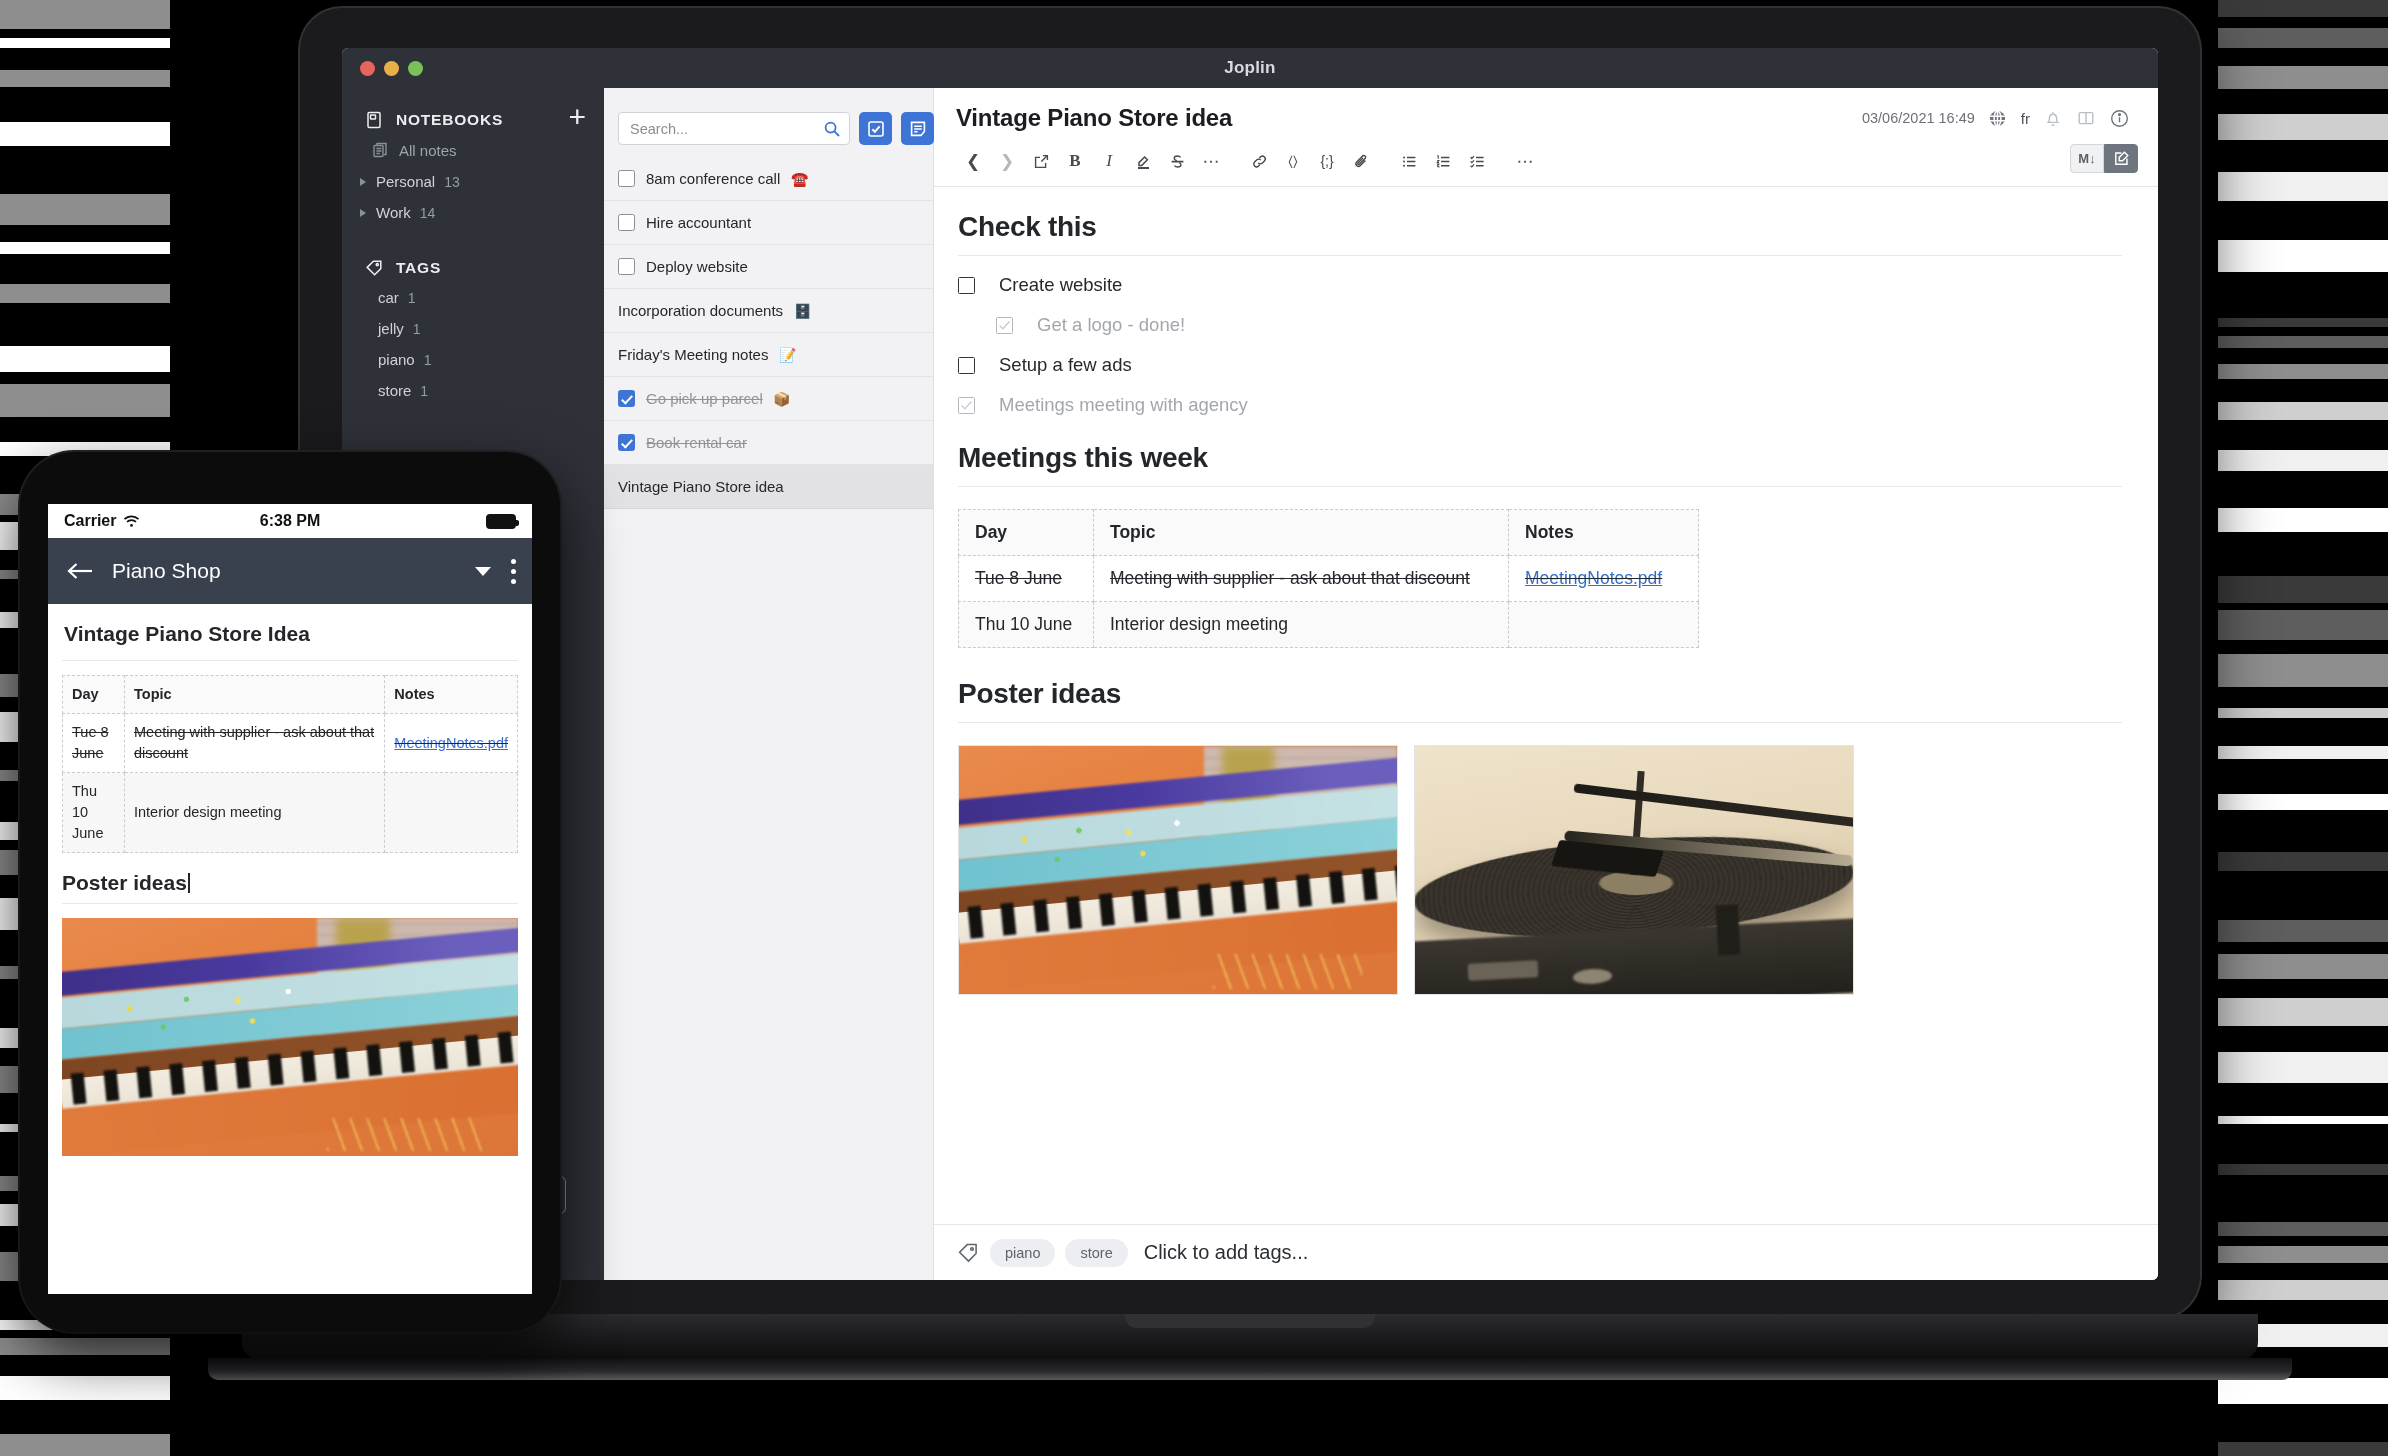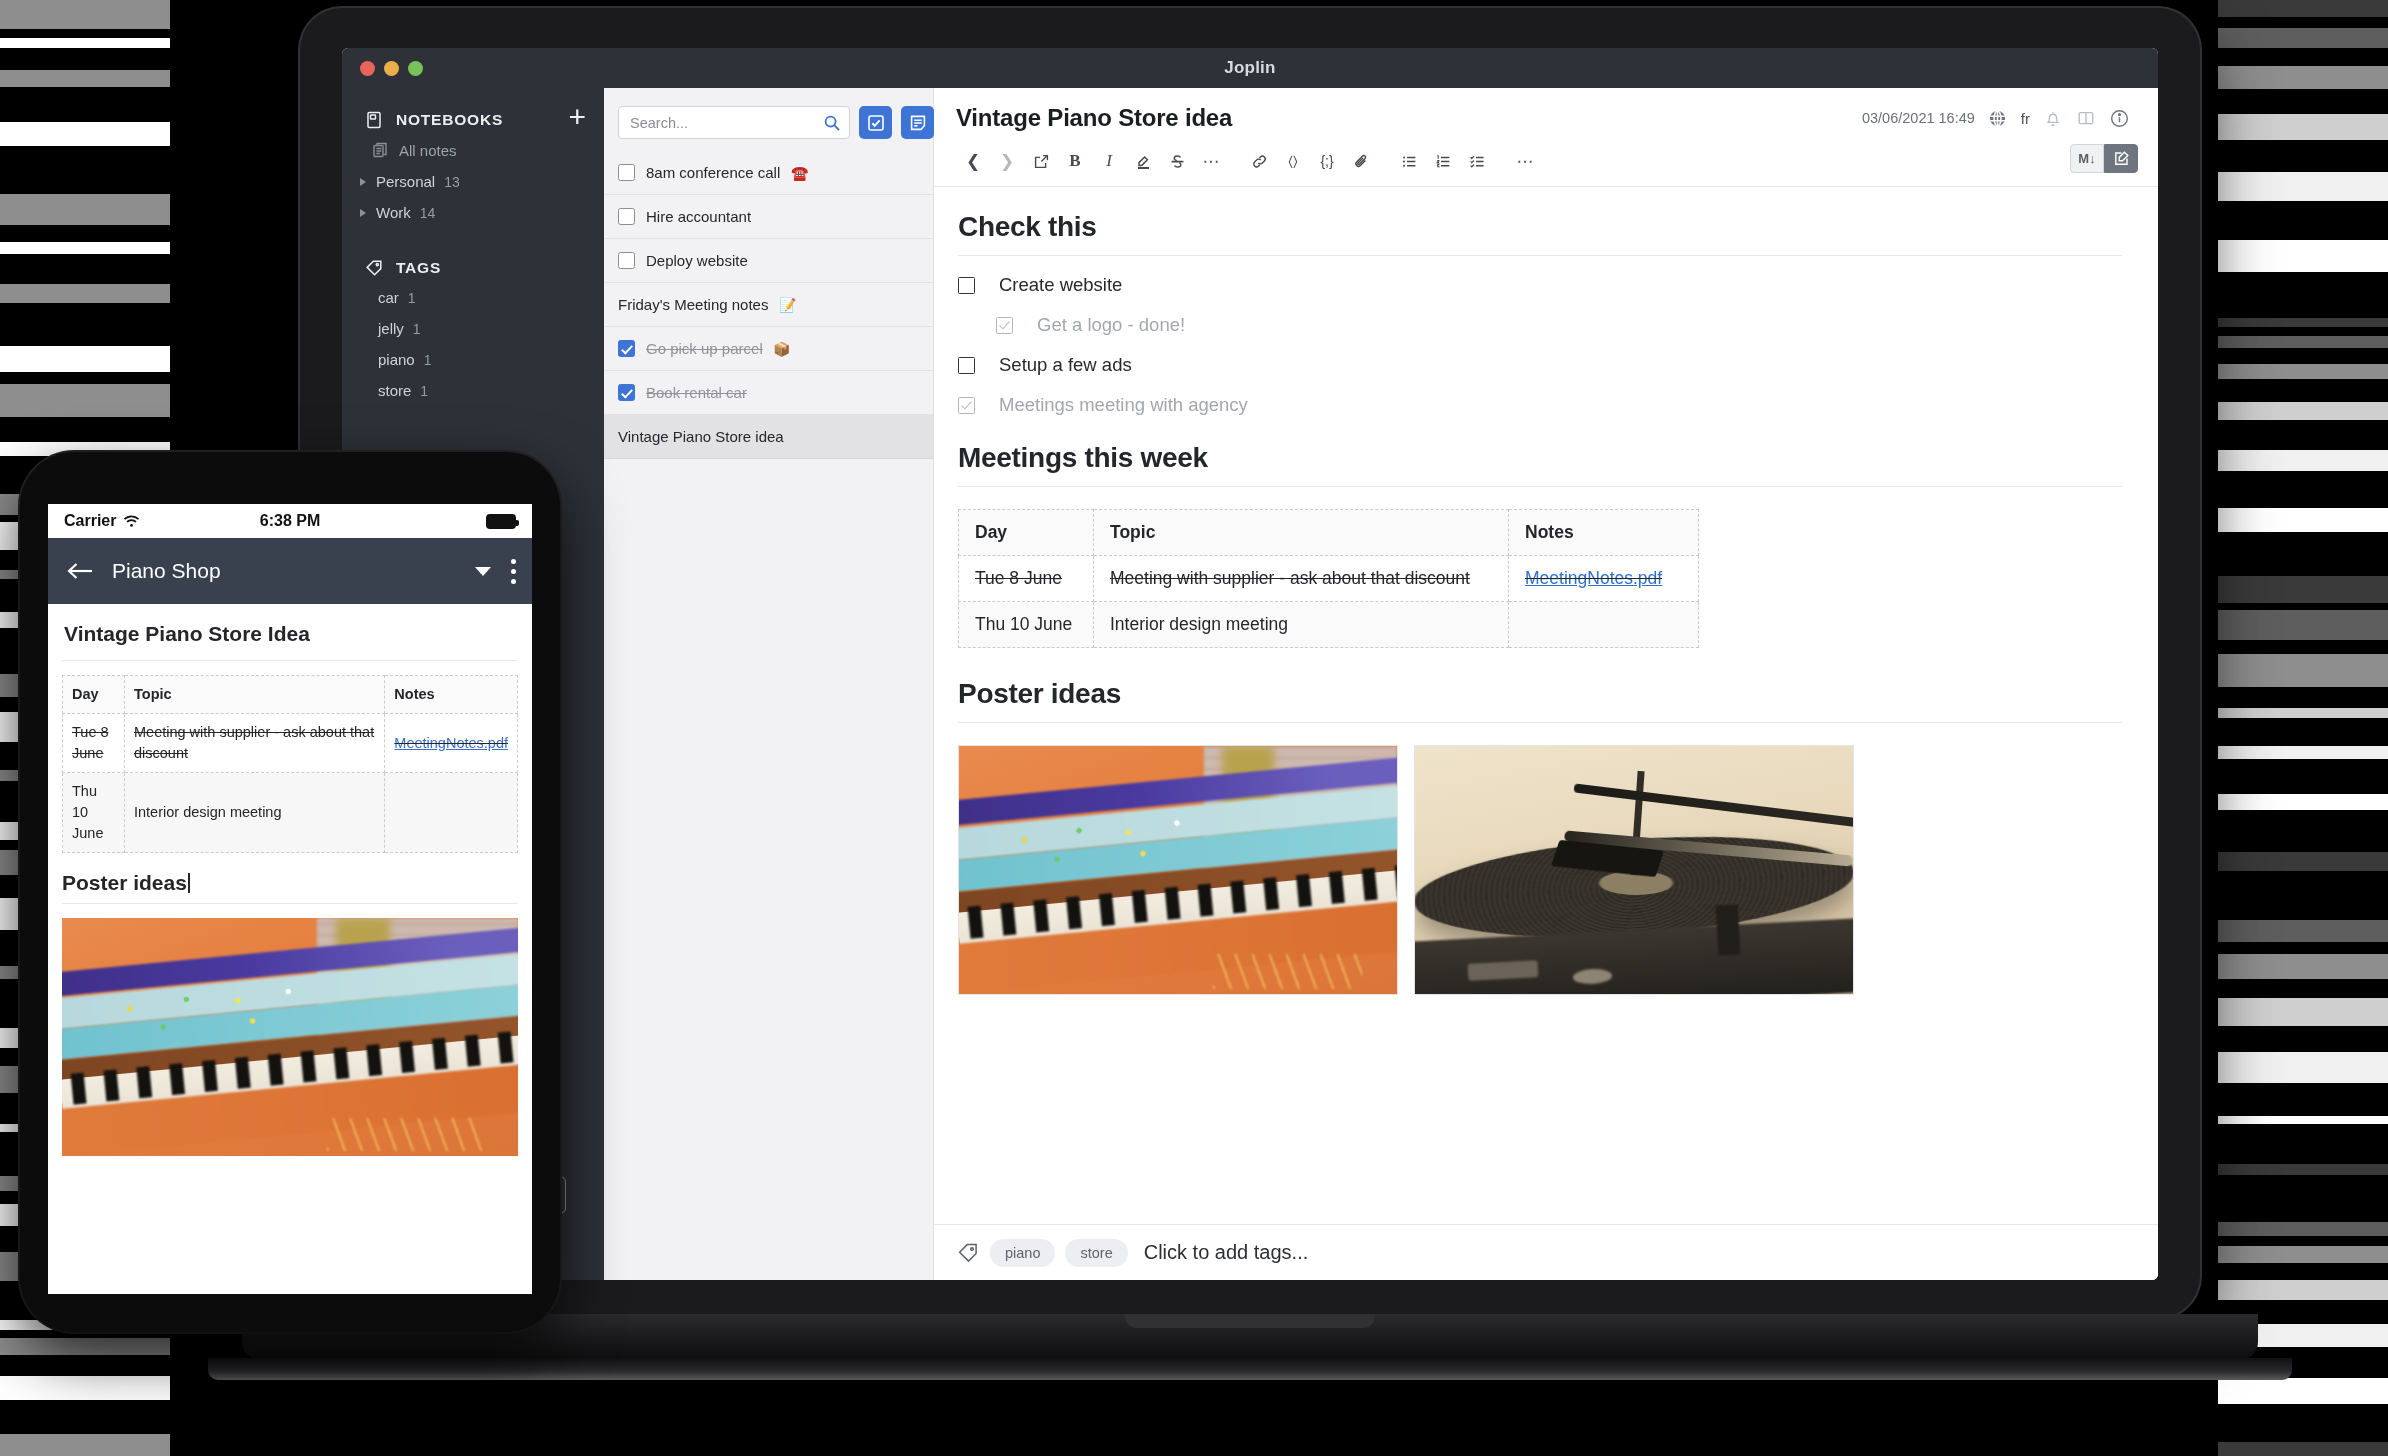--- a/index.html
+++ b/index.html
@@ -89,21 +89,21 @@
     position: absolute; left: 24px; bottom: 66px; width: 200px; height: 38px;
     border: 1px solid #8e939c; border-radius: 6px; color: #d9dce1; font-size: 15px;
     display: flex; align-items: center; padding-left: 14px; background: transparent;
   }
 
   
   .notelist {
     width: 330px; background: #f2f2f4; flex: 0 0 auto;
     border-right: 1px solid #e0e0e3; display: flex; flex-direction: column;
   }
-  .nl-head { display: flex; align-items: center; gap: 9px; padding: 18px 12px 12px 14px; }
+  .nl-head { display: flex; align-items: center; gap: 9px; padding: 24px 12px 12px 14px; }
   .search-box {
     flex: 1; height: 33px; background: #fff; border: 1px solid #d2d3d7; border-radius: 4px;
     display: flex; align-items: center; padding: 0 8px 0 11px; gap: 6px;
   }
   .search-box input {
     flex: 1; border: none; outline: none; font-size: 14.5px; color: #3b3d42;
     font-family: "Liberation Sans", sans-serif; background: transparent;
   }
   .search-box input::placeholder { color: #8a8d93; }
   .blue-btn {
@@ -512,20 +512,24 @@
             </div>
             <div class="nl-item">
               <span class="cb"></span>
               <span class="label">Hire accountant</span>
             </div>
             <div class="nl-item">
               <span class="cb"></span>
               <span class="label">Deploy website</span>
             </div>
             <div class="nl-item">
+              <span class="label">Incorporation documents</span>
+              <span class="emo">🗄️</span>
+            </div>
+            <div class="nl-item">
               <span class="label">Friday's Meeting notes</span>
               <span class="emo">📝</span>
             </div>
             <div class="nl-item done">
               <span class="cb checked"></span>
               <span class="label">Go pick up parcel</span>
               <span class="emo">📦</span>
             </div>
             <div class="nl-item done">
               <span class="cb checked"></span>

